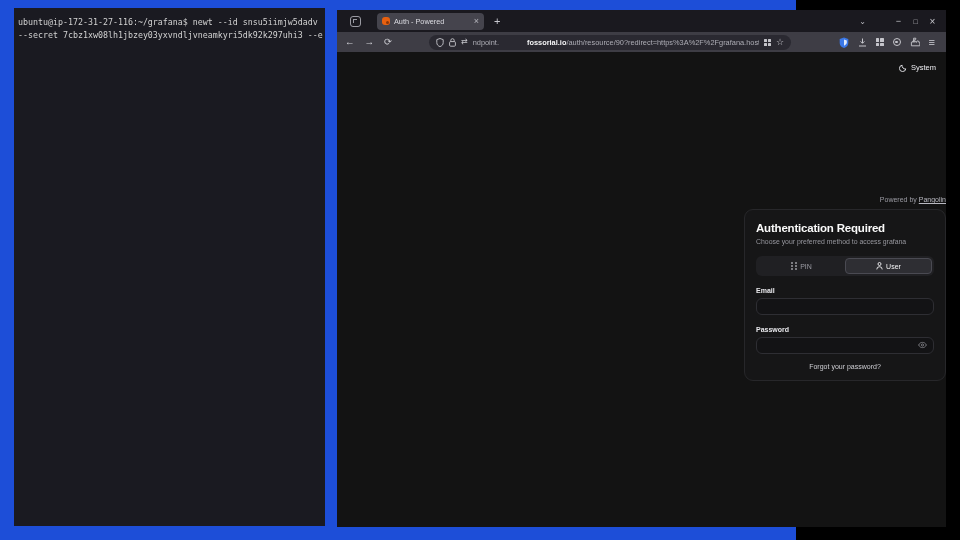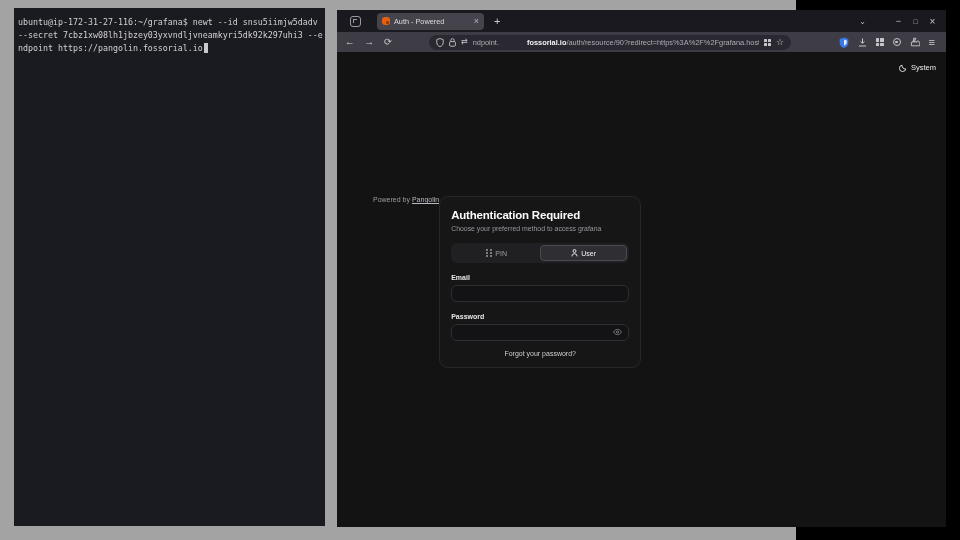--- a/index.html
+++ b/index.html
@@ -1,18 +1,18 @@
 <!DOCTYPE html>
 <html><head>
 <meta charset="utf-8">
 <style>
   * { margin:0; padding:0; box-sizing:border-box; }
   html,body { width:960px; height:540px; background:#000; overflow:hidden;
               font-family:"Liberation Sans", sans-serif; }
-  .stage { position:relative; width:796px; height:540px; background:#a3a3a3; }
+  .stage { position:relative; width:796px; height:540px; background:#1d4ed8; }
 
   
   .terminal { position:absolute; left:14px; top:8px; width:311px; height:518px;
               background:#1a1a21; padding:8px 5px 0 4px; }
   .tline { font-family:"DejaVu Sans Mono", monospace; font-size:8.3px; line-height:13px;
            color:#d2d2d2; white-space:pre; }
   .cursor { display:inline-block; width:4.6px; height:9.5px; background:#c9c9c9;
             vertical-align:-1.5px; margin-left:1px; }
 
   
@@ -55,21 +55,21 @@
   .ring { width:8px; height:8px; border:1.4px solid #c6c6cc; border-radius:50%; position:relative; }
   .ring:after { content:""; position:absolute; left:50%; top:50%; width:2.6px; height:2.6px;
                 margin:-1.3px 0 0 -1.3px; border-radius:50%; background:#c6c6cc; }
   .hamburger { font-size:11px; color:#d0d0d6; line-height:1; }
 
   
   .content { position:absolute; left:0; right:0; top:42px; bottom:0; background:#131313; }
   .theme-toggle { position:absolute; top:11px; right:10px; display:flex; align-items:center;
                   gap:4px; color:#ececf0; font-size:7.5px; }
   .auth-wrap { position:absolute; top:144px; left:0; right:0; display:flex;
-               flex-direction:row; align-items:flex-start;padding-left:36px; }
+               flex-direction:column; align-items:flex-end;padding-left:36px; }
   .powered { font-size:7px; color:#9c9ca4; margin-bottom:6px; }
   .powered .plink { text-decoration:underline; color:#b9b9c1; }
   .card { width:202px; background:#161617; border:1px solid #27272a; border-radius:9px;
           padding:12px 11px 10px; }
   .card-title { font-size:11.5px; font-weight:700; color:#fafafa; letter-spacing:-0.2px; }
   .card-sub { margin-top:4px; font-size:6.9px; color:#97979e; }
   .method-tabs { margin-top:11px; height:20px; background:#202023; border-radius:6px;
                  padding:2px; display:flex; }
   .mtab { flex:1; display:flex; align-items:center; justify-content:center; gap:3px;
           font-size:7px; color:#9b9ba2; border-radius:4px; border:1px solid transparent; }
@@ -90,21 +90,20 @@
                font-family:"Liberation Sans", sans-serif; }
 </style>
 </head>
 <body>
 
 <div class="stage">
 
   <div class="terminal">
     <div class="tline">ubuntu@ip-172-31-27-116:~/grafana$ newt --id snsu5iimjw5dadv</div>
     <div class="tline">--secret 7cbz1xw08lh1jbzey03yxvndljvneamkyri5dk92k297uhi3 --e</div>
-    <div class="tline"><span>ndpoint https://pangolin.fossorial.io</span><span class="cursor"></span></div>
   </div>
 
   <div class="browser">
 
     <div class="tabbar">
       <div class="fxview"></div>
       <div class="tab">
         <span class="favicon"></span>
         <span class="tab-title">Auth - Powered</span>
         <span class="tab-close">×</span>

